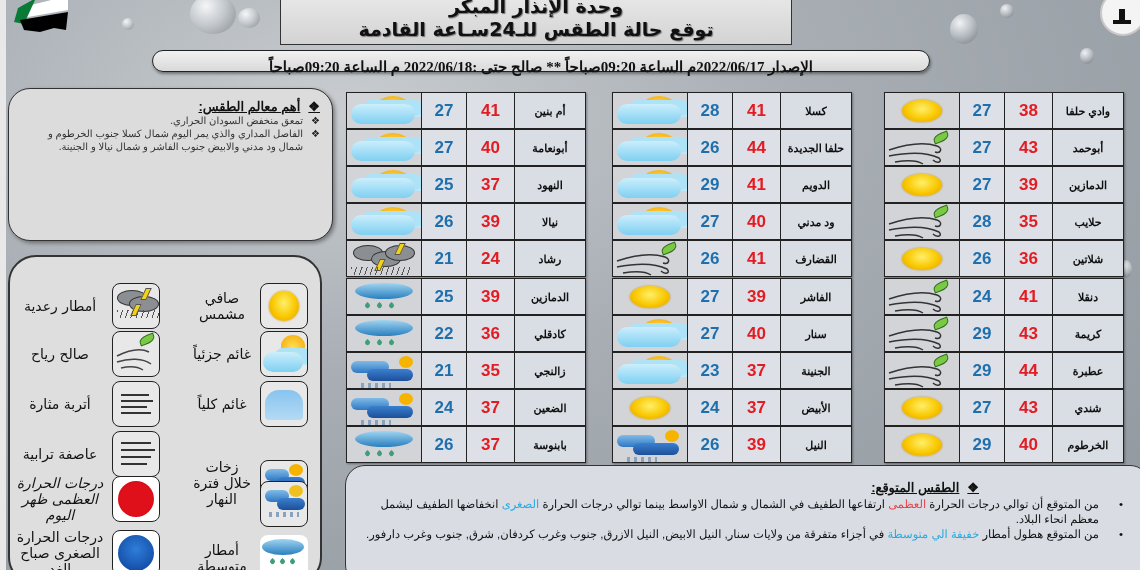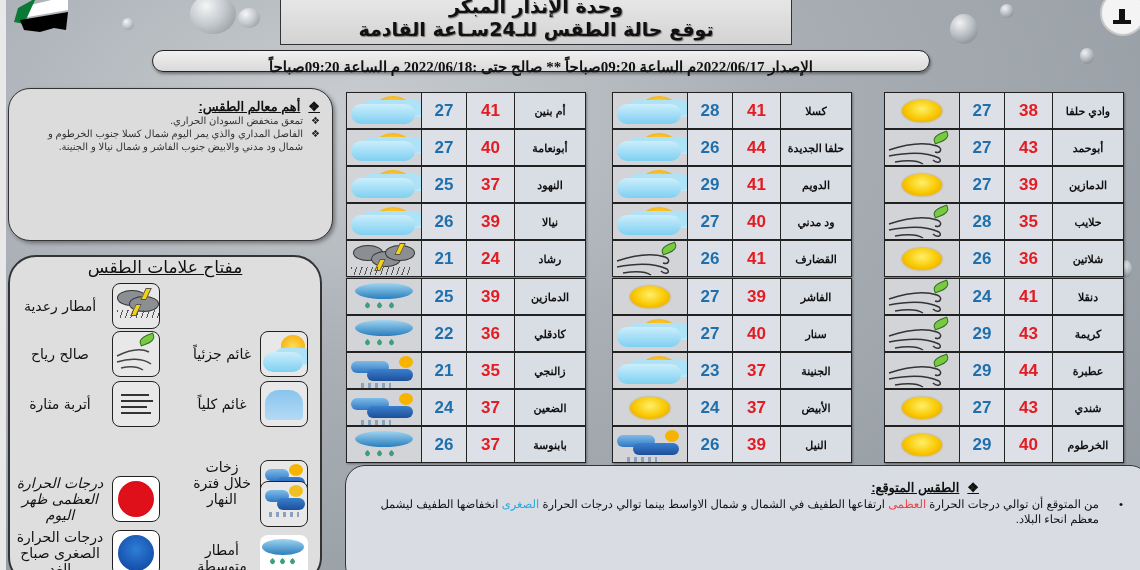--- a/index.html
+++ b/index.html
@@ -115,22 +115,27 @@
         <span>تمعق منخفض السودان الحراري.</span>
       </li>
     <li>
         <span class="bul">❖</span>
         <span>الفاصل المداري والذي يمر اليوم شمال كسلا جنوب الخرطوم و شمال ود مدني والابيض جنوب الفاشر و شمال نيالا و الجنينة.</span>
       </li>
   </ul>
 </div>
 
 <div class="legend">
-  <div class="lhd">مفتاح علامات الطقس</div>
-
+
+  <div class="cell" style="right:12px;top:26px;">
+    <div class="ico">
+        <div class="sun"></div>
+      </div>
+    <div class="lbl" style="width:64px">صافي مشمس</div>
+  </div>
   <div class="cell" style="right:160px;top:26px;">
     <div class="ico thunder">
         <div class="c" style="left:4px;top:6px"></div>
         <div class="c" style="left:16px;top:12px"></div>
         <div class="b" style="left:30px;top:4px"></div>
         <div class="b" style="left:20px;top:20px"></div>
         <div class="r"></div>
       </div>
     <div class="lbl" style="width:92px">أمطار رعدية</div>
   </div>
@@ -170,20 +175,29 @@
 
   <div class="cell" style="right:12px;top:174px;margin-top:28px;">
     <div class="ico shower">
         <div class="c1" style="width:24px"></div>
         <div class="c2" style="left:16px;width:28px"></div>
         <div class="s" style="right:4px"></div>
         <div class="r" style="left:8px"></div>
       </div>
     <div class="lbl" style="width:64px">زخات خلال فترة النهار</div>
   </div>
+  <div class="cell" style="right:160px;top:174px;">
+    <div class="ico dust">
+        <div class="l" style="top:10px;width:30px"></div>
+        <div class="l" style="top:17px;width:34px"></div>
+        <div class="l" style="top:24px;width:30px"></div>
+        <div class="l" style="top:31px;width:26px"></div>
+      </div>
+    <div class="lbl" style="width:92px">عاصفة ترابية</div>
+  </div>
 
   <div class="cell" style="right:12px;top:224px;">
     <div class="ico shower">
         <div class="c1" style="width:24px"></div>
         <div class="c2" style="left:16px;width:28px"></div>
         <div class="s" style="right:4px;background:#f0c020"></div>
         <div class="r" style="left:8px"></div>
       </div>
   </div>
   <div class="cell" style="right:160px;top:218px;font-style:italic;">
@@ -550,14 +564,15 @@
     </div>
   </div>
 
 <div class="forecast">
   <div class="fhd">
       <span>❖</span>
       <span>الطقس المتوقع:</span>
     </div>
   <ul>
     <li><span>من المتوقع أن توالي درجات الحرارة </span><span class="hl-red">العظمى</span><span> ارتفاعها الطفيف في الشمال و شمال الاواسط بينما توالي درجات الحرارة </span><span class="hl-blue">الصغرى</span><span> انخفاضها الطفيف ليشمل معظم انحاء البلاد.</span></li>
+    <li><span>من المتوقع هطول أمطار </span><span class="hl-blue">خفيفة الي متوسطة</span><span> في أجزاء متفرقة من ولايات سنار, النيل الابيض, النيل الازرق, جنوب وغرب كردفان, شرق, جنوب وغرب دارفور.</span></li>
   </ul>
 </div>
 
 </body></html>

